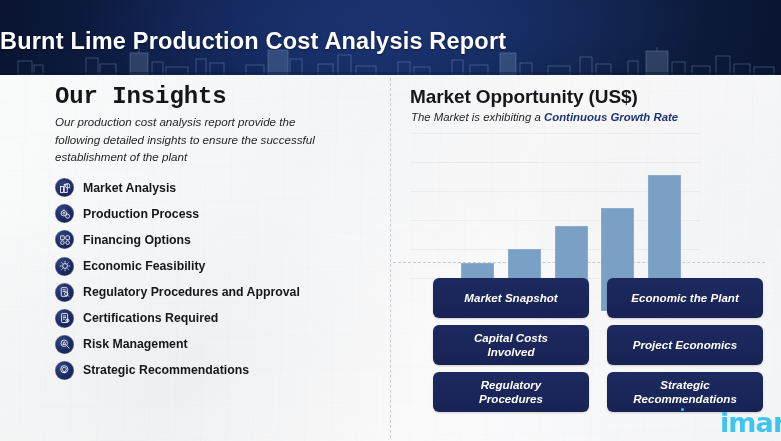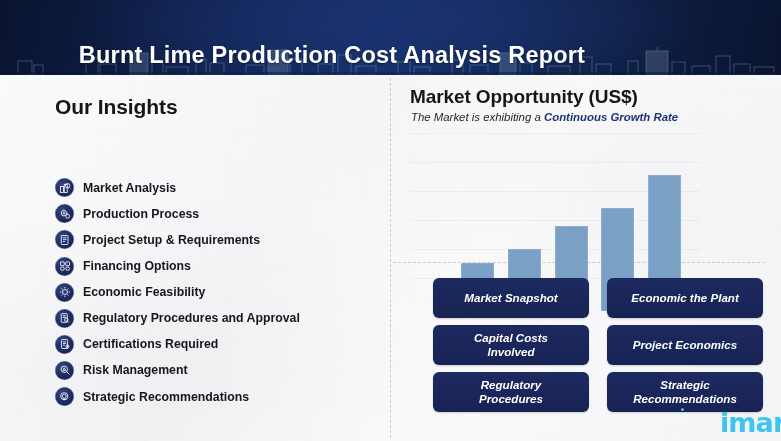--- a/index.html
+++ b/index.html
@@ -29,41 +29,41 @@
   
   #header{
     position:absolute;left:0;top:0;width:781px;height:75px;
     background:
       radial-gradient(ellipse 430px 120px at 50% 30%, #1b3270 0%, rgba(27,50,112,0) 72%),
       linear-gradient(100deg,#0a1430 0%,#102351 30%,#143067 50%,#0f2248 74%,#0a1430 100%);
     overflow:hidden;
   }
   #skyline{position:absolute;left:0;bottom:0;width:781px;height:34px;opacity:.5;}
   #header-title{
-    position:absolute;left:0;top:42px;width:664px;text-align:center;
+    position:absolute;left:0;top:28px;width:664px;
     color:#ffffff;font-size:23.5px;font-weight:bold;letter-spacing:.2px;
     text-shadow:0 1px 2px rgba(0,0,0,.45);
     white-space:nowrap;
   }
 
   
   #v-divider{
     position:absolute;left:390px;top:78px;width:0;height:360px;
     border-left:1.4px dashed #c9cbcf;
   }
   #h-divider{
     position:absolute;left:393px;top:262px;width:372px;height:0;
     border-top:1.4px dashed #c9cbcf;
   }
 
   
   #left-panel{position:absolute;left:0;top:75px;width:390px;height:366px;}
   #insights-title{
-    position:absolute;left:55px;top:20px;
-    font-size:21px;font-weight:bold;color:#14161a;letter-spacing:-.1px;
+    position:absolute;left:55px;top:8px;
+    font-size:24px;font-weight:bold;color:#14161a;letter-spacing:-.1px;font-family:Liberation Mono, monospace;
   }
   #insights-sub{
     position:absolute;left:55px;top:38px;width:278px;
     font-size:11.6px;font-style:italic;color:#1d2026;line-height:1.53;
   }
   #insight-list{position:absolute;left:55px;top:100px;width:330px;}
   .insight-row{
     display:flex;align-items:center;height:25.5px;margin-bottom:.6px;
   }
   .insight-icon{
@@ -199,20 +199,21 @@
       </g>
     </svg>
     <div id="header-title">Burnt Lime Production Cost Analysis Report</div>
   </div>
 
   <div id="v-divider"></div>
   <div id="h-divider"></div>
 
   <div id="left-panel">
     <div id="insights-title">Our Insights</div>
+    <div id="insights-sub">Our production cost analysis report provide the following detailed insights to ensure the successful establishment of the plant</div>
 
     <div id="insight-list">
 
       <div class="insight-row">
         <span class="insight-icon">
           <svg width="12" height="12" viewBox="0 0 16 16" fill="none" stroke="#ffffff" stroke-width="1.1">
             <rect x="2" y="6" width="4" height="8"></rect>
               <rect x="7" y="3" width="4" height="11"></rect>
             <circle cx="11.5" cy="5" r="3"></circle>
               <path d="M13.7 7.2 L15 8.6"></path>
@@ -226,29 +227,20 @@
           <svg width="12" height="12" viewBox="0 0 16 16" fill="none" stroke="#ffffff" stroke-width="1.1">
             <circle cx="6.5" cy="7" r="3.6"></circle>
               <circle cx="6.5" cy="7" r="1.2"></circle>
             <circle cx="11.5" cy="11" r="2.6"></circle>
               <path d="M6.5 3.4 V2 M10 7 h1.5"></path>
           </svg>
         </span>
         <span class="insight-label">Production Process</span>
       </div>
 
-      <div class="insight-row">
-        <span class="insight-icon">
-          <svg width="12" height="12" viewBox="0 0 16 16" fill="none" stroke="#ffffff" stroke-width="1.1">
-            <rect x="3" y="2" width="9" height="12" rx="1"></rect>
-            <path d="M5 5h5 M5 7.5h5 M5 10h3"></path>
-          </svg>
-        </span>
-        <span class="insight-label">Project Setup &amp; Requirements</span>
-      </div>
 
       <div class="insight-row">
         <span class="insight-icon">
           <svg width="12" height="12" viewBox="0 0 16 16" fill="none" stroke="#ffffff" stroke-width="1.1">
             <rect x="2" y="2.5" width="5" height="5" rx="1"></rect>
               <rect x="9" y="2.5" width="5" height="5" rx="1"></rect>
             <circle cx="4.5" cy="11.5" r="2.4"></circle>
               <circle cx="11.5" cy="11.5" r="2.4"></circle>
           </svg>
         </span>

